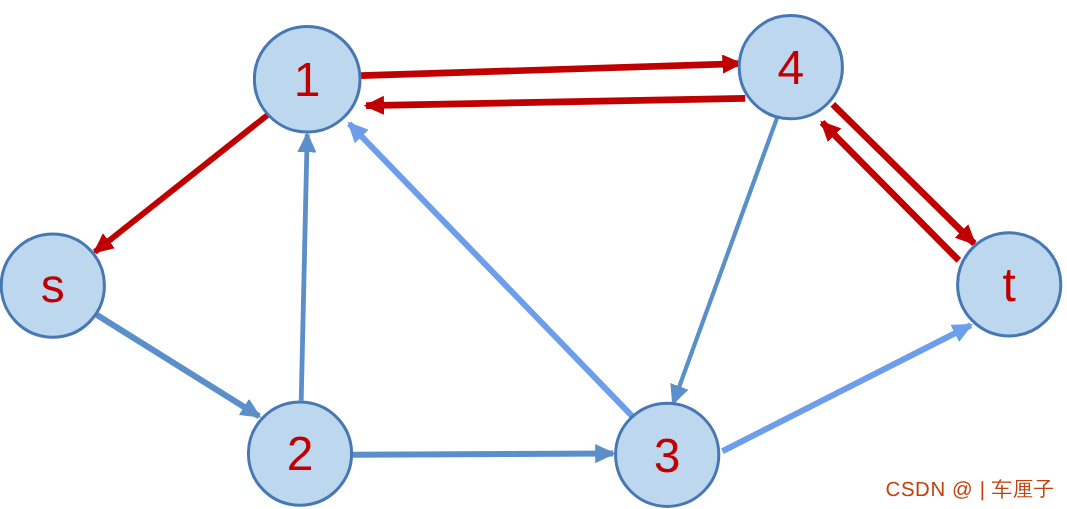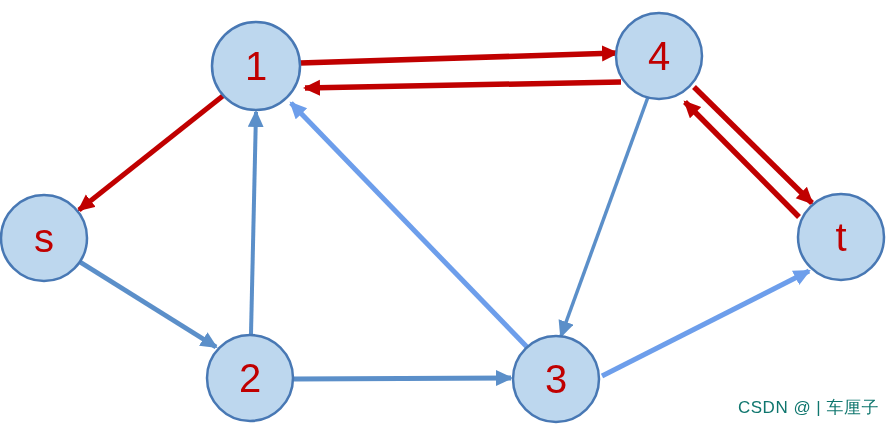--- a/index.html
+++ b/index.html
@@ -19,21 +19,21 @@
     position: absolute;
     left: 0;
     top: 0;
   }
   .watermark {
     position: absolute;
     right: 10px;
     bottom: 5px;
     font-size: 17px;
     letter-spacing: 0.5px;
-    color: #0f766e;
+    color: #c2410c;
     user-select: none;
   }
   .node-label {
     font-family: "Liberation Sans", sans-serif;
     font-weight: normal;
   }
 </style>
 </head>
 <body>
 

